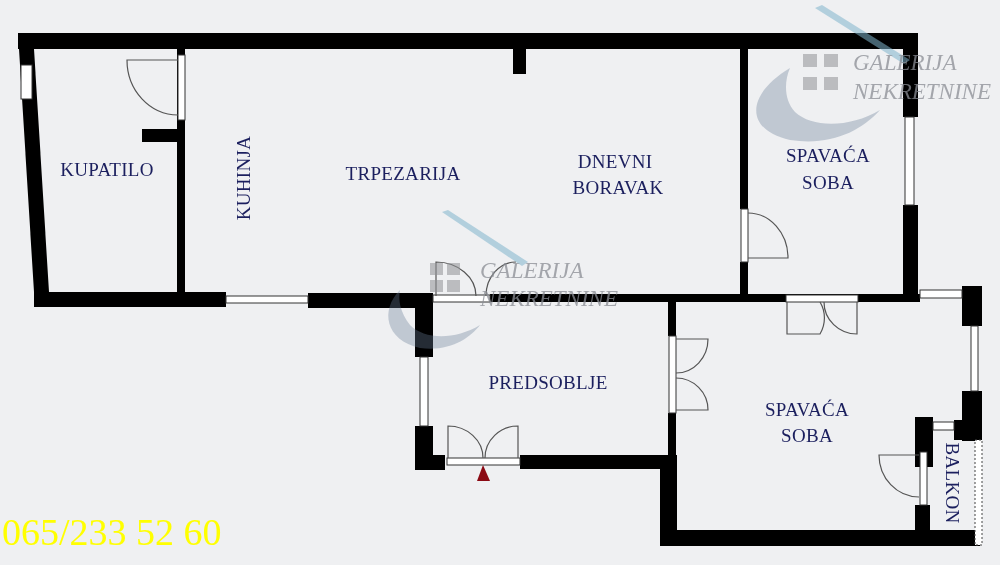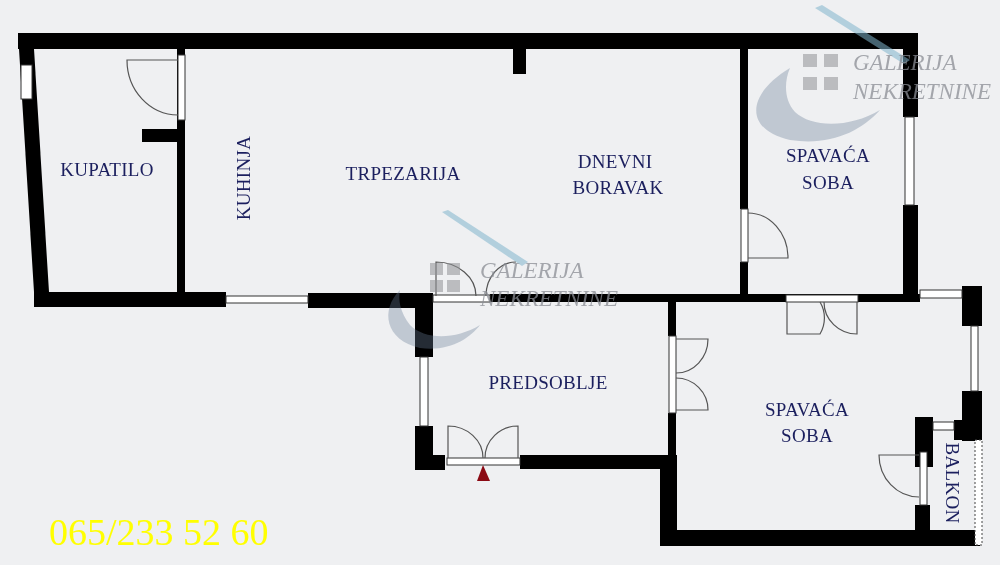--- a/index.html
+++ b/index.html
@@ -6,21 +6,21 @@
     body { width: 1000px; height: 565px; background: #eff0f2; overflow: hidden; position: relative; font-family: "DejaVu Serif", serif; }
     #plan { position: absolute; left: 0; top: 0; width: 1000px; height: 565px; }
     .wall { fill: #000; }
     .win { fill: #fff; stroke: #333; stroke-width: 1; }
     .door { fill: none; stroke: #555; stroke-width: 1.2; }
     .label { fill: #1b1f5e; font-family: "Liberation Serif", serif; font-size: 19px; letter-spacing: 0.3px; }
     .wm-text { fill: #8a8d94; font-family: "Liberation Serif", serif; font-style: italic; font-size: 23px; opacity: 0.75; }
     .wm-sq { fill: #8f9196; opacity: 0.55; }
     .wm-swoosh { fill: #6a7f97; opacity: 0.35; }
     .wm-stroke { fill: #7fb4cc; opacity: 0.55; }
-    .phone { position: absolute; left: 2px; top: 513px; color: #ffff00; font-family: "Liberation Serif", serif; font-size: 38px; line-height: 1; letter-spacing: 0px; margin-left: 47px; }
+    .phone { position: absolute; left: 2px; top: 513px; color: #ffff00; font-family: "Liberation Serif", serif; font-size: 38px; line-height: 1; letter-spacing: 0px; }
   </style>
 </head>
 <body>
 
 <svg id="plan" viewBox="0 0 1000 565" xmlns="http://www.w3.org/2000/svg">
 
   <g>
 
     <rect class="wall" x="18" y="33" width="900" height="16"></rect>
 

